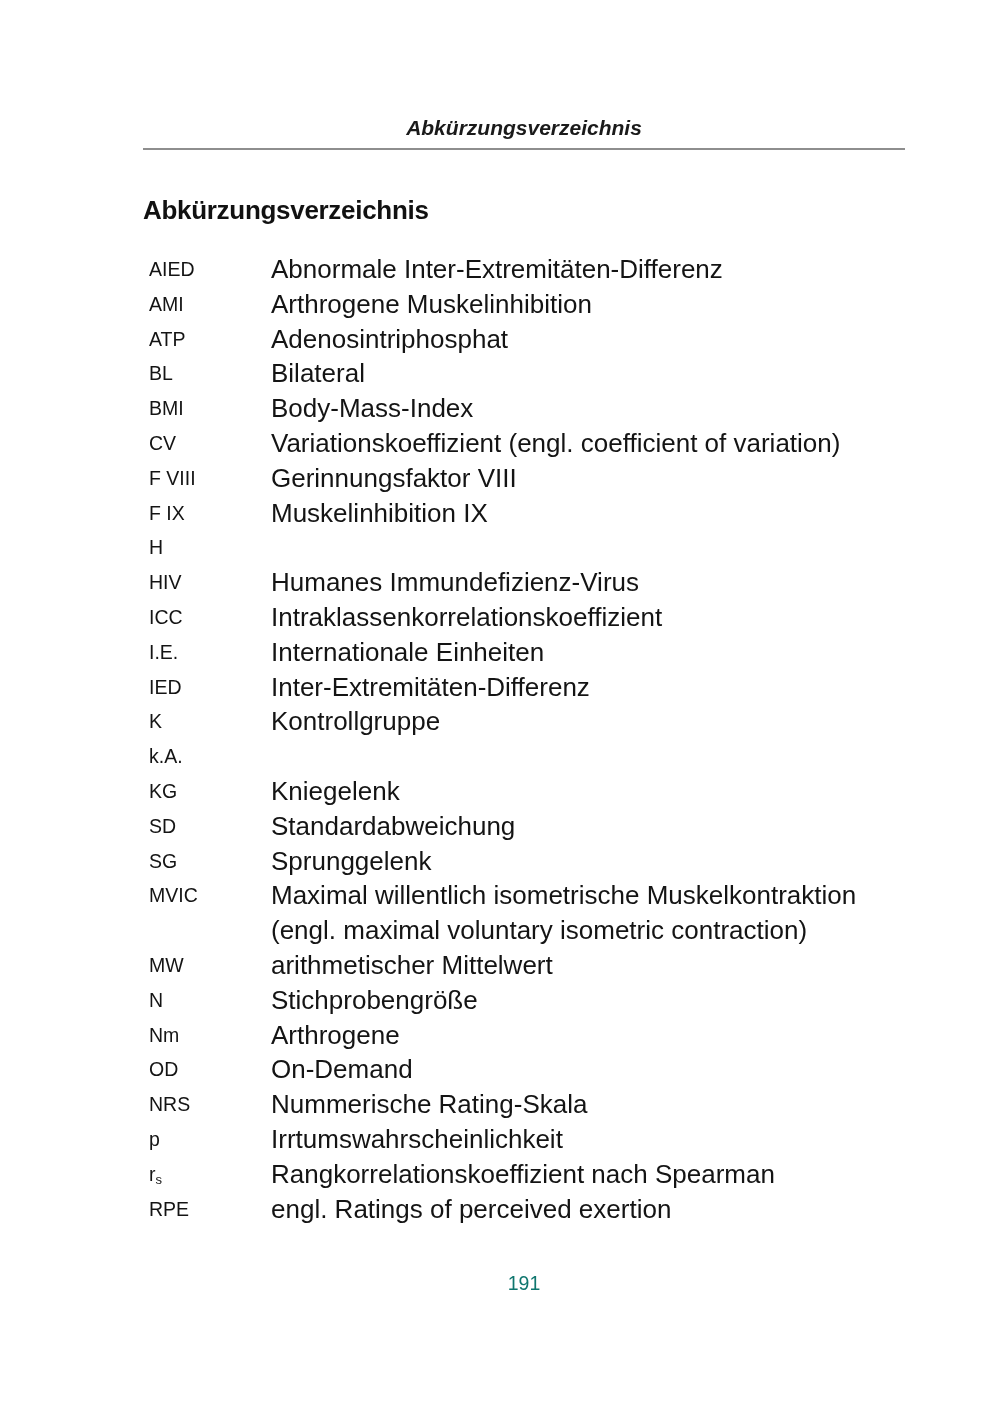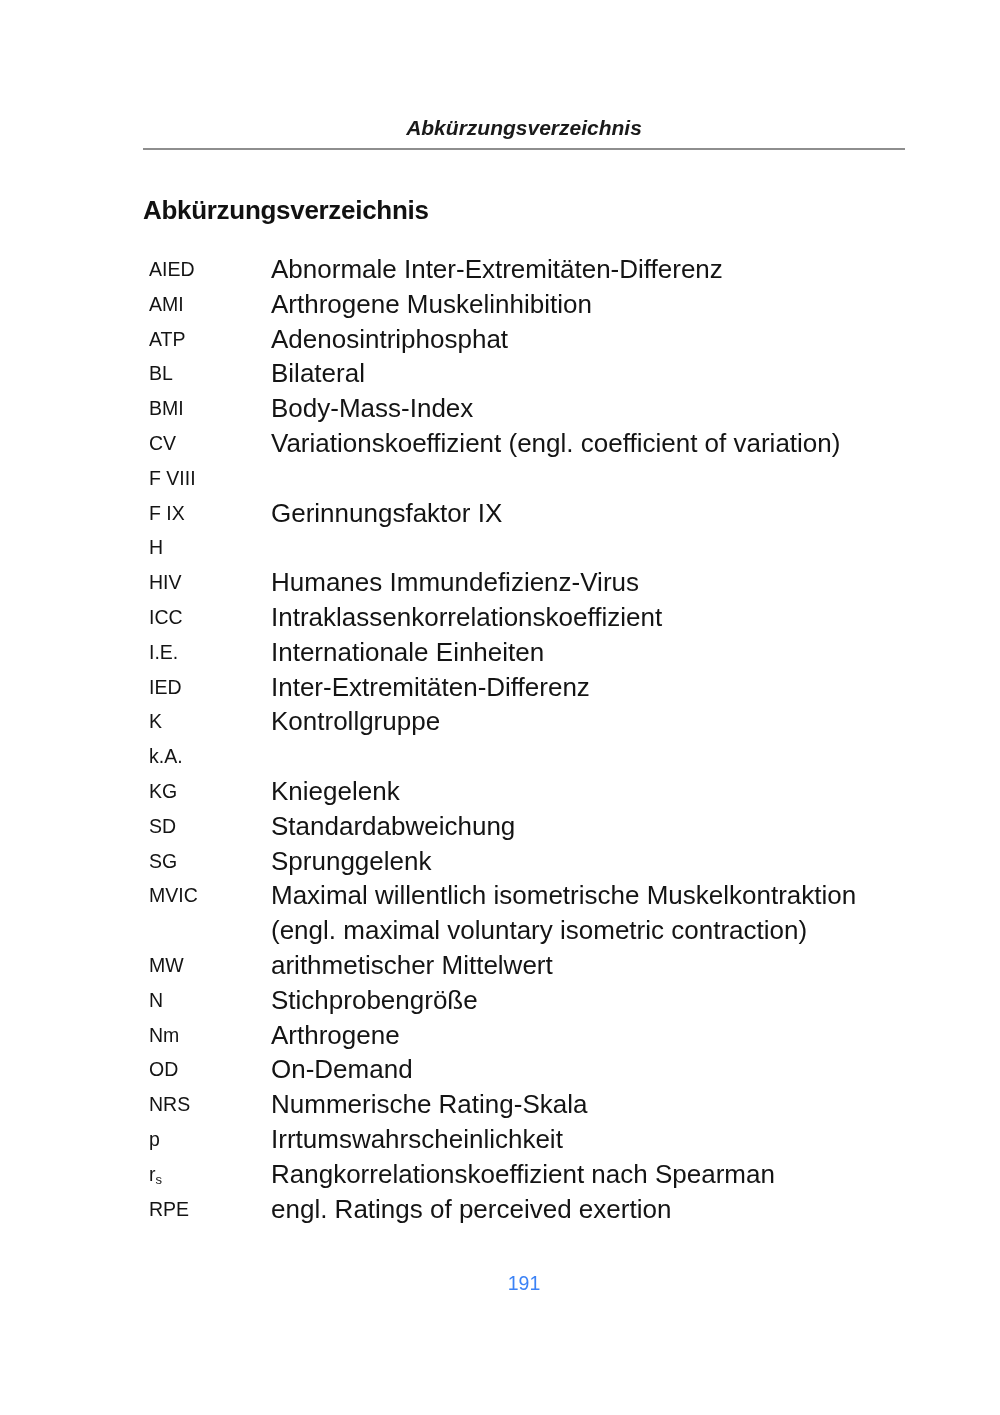--- a/index.html
+++ b/index.html
@@ -70,21 +70,21 @@
     line-height: 34.8px;
   }
   .page-footer {
     position: absolute;
     top: 1271px;
     left: 143px;
     width: 762px;
     text-align: center;
     font-size: 19.5px;
     line-height: 24px;
-    color: #3b82f6;
+    color: #0f766e;
   }
 </style>
 </head>
 <body>
 
 <div class="page">
 
   <div class="running-header">
     <span>Abkürzungsverzeichnis</span>
   </div>
@@ -111,24 +111,25 @@
       <div class="row">
         <span class="term">BMI</span>
         <span class="def">Body-Mass-Index</span>
       </div>
       <div class="row">
         <span class="term">CV</span>
         <span class="def">Variationskoeffizient (engl. coefficient of variation)</span>
       </div>
       <div class="row">
         <span class="term">F VIII</span>
+        <span class="def">Gerinnungsfaktor VIII</span>
       </div>
       <div class="row">
         <span class="term">F IX</span>
-        <span class="def">Gerinnungsfaktor IX</span>
+        <span class="def">Muskelinhibition IX</span>
       </div>
       <div class="row">
         <span class="term">H</span>
       </div>
       <div class="row">
         <span class="term">HIV</span>
         <span class="def">Humanes Immundefizienz-Virus</span>
       </div>
       <div class="row">
         <span class="term">ICC</span>

